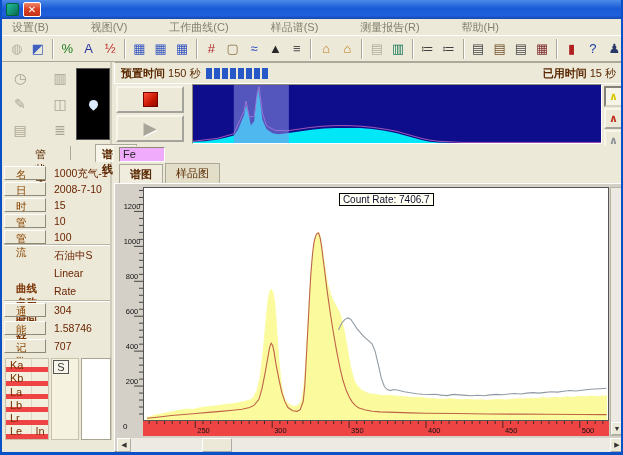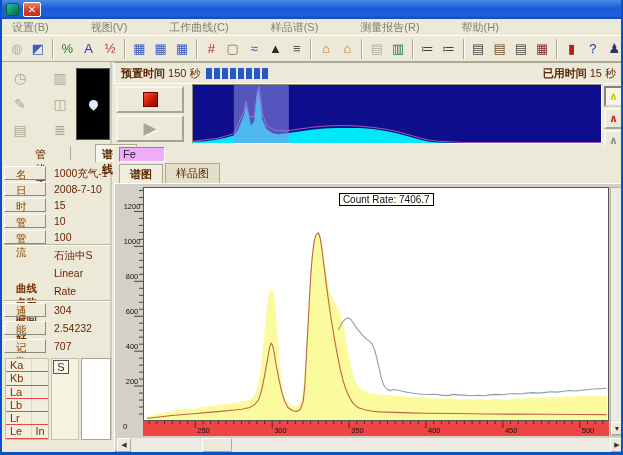--- a/index.html
+++ b/index.html
@@ -67,21 +67,21 @@
   .field-label { position:absolute; left:0; top:0; width:42px; height:14px;
     background:#ECE9D8; border:1px solid; border-color:#FFF #8E8A79 #8E8A79 #FFF;
     color:#8A4500; padding:1px 11px; font-size:10.5px; }
   .field-label.wide { width:46px; border-color:transparent; font-weight:bold; color:#7A3000; background:none;margin-top:32px; }
   .field-value { position:absolute; left:50px; top:1px; color:#6B2400; font-size:10.5px; white-space:nowrap; }
   .lp-sep { position:absolute; left:2px; width:106px; border-top:1px solid #B8B4A2;
     border-bottom:1px solid #fff; }
 
   .line-table { position:absolute; left:3px; top:296px; width:44px; height:82px;
     border:1px solid #C8C2AC; background:#F2EFDF; }
-  .lt-row { display:flex; height:13.3px; border-bottom:1px solid #ef4444;justify-content:flex-end; }
+  .lt-row { display:flex; height:13.3px; border-bottom:5px solid #ef4444;justify-content:flex-end; }
   .lt-c1 { width:26px; padding-left:4px; color:#7A3000; border-right:1px solid #DDD8C2; }
   .lt-c2 { width:16px; text-align:center; color:#7A3000; }
   .elem-list { position:absolute; left:49px; top:296px; width:28px; height:82px;
     background:#F5F2E0; border:1px solid #C8C2AC; }
   .elem-item { width:16px; height:14px; margin:1px; border:1px solid #555; background:#F8F6EA;
     text-align:center; color:#333; }
   .white-box { position:absolute; left:79px; top:296px; width:30px; height:82px;
     background:#fff; border:1px solid #A8A490; }
 
   
@@ -259,21 +259,21 @@
         <div class="field-label wide">准备好</div>
         <div class="field-value">Rate</div>
       </div>
       <div class="lp-sep" style="top: 238px;"></div>
       <div class="field-row" style="top: 241px;">
         <div class="field-label">通道</div>
         <div class="field-value">304</div>
       </div>
       <div class="field-row" style="top: 259px;">
         <div class="field-label">能量</div>
-        <div class="field-value">2.54232</div>
+        <div class="field-value">1.58746</div>
       </div>
       <div class="field-row" style="top: 277px;">
         <div class="field-label">记数</div>
         <div class="field-value">707</div>
       </div>
     </div>
   <div class="line-table" id="line-table">
       <div class="lt-row">
         <div class="lt-c1">Ka</div>
         <div class="lt-c2"></div>

